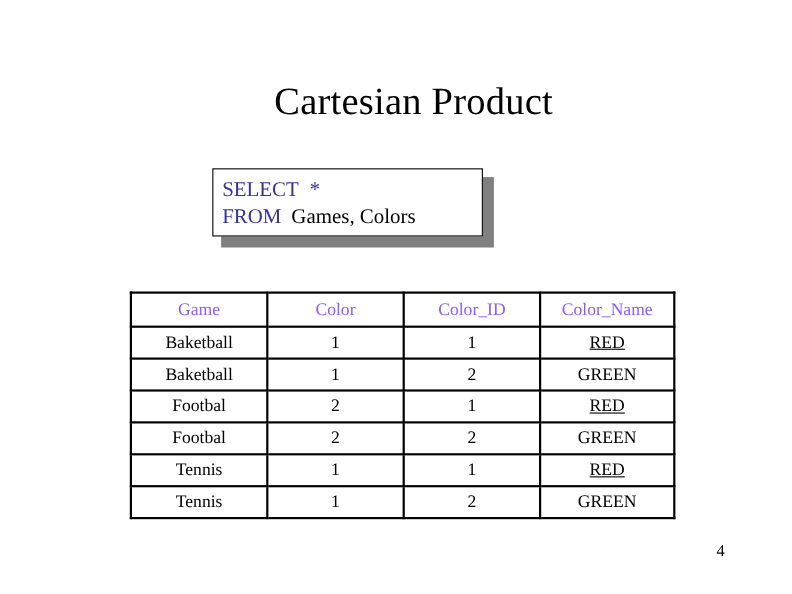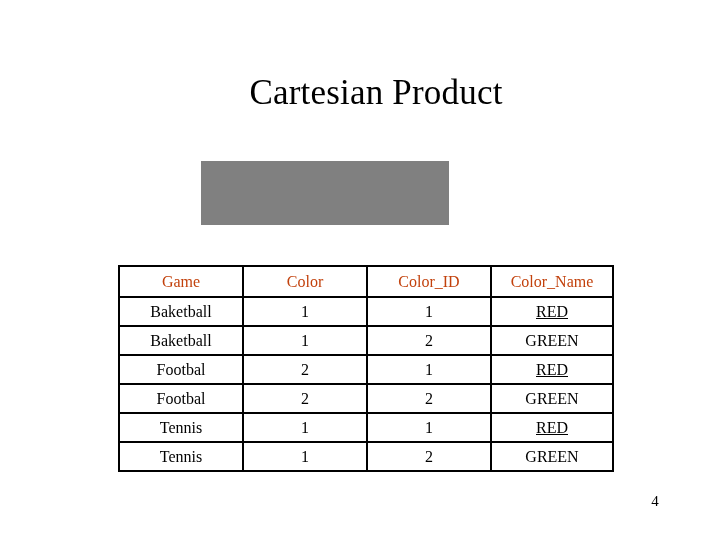--- a/index.html
+++ b/index.html
@@ -107,21 +107,21 @@
     padding: 0 2px;
     text-align: center;
     vertical-align: middle;
     font-family: "Liberation Serif", "DejaVu Serif", serif;
     font-size: 16px;
     font-weight: normal;
     line-height: 18px;
     white-space: nowrap;
   }
   #result-table thead th {
-    color: #c2410c;
+    color: #8b5cf6;
     height: 29px;
   }
   #result-table tbody td {
     color: #000000;
     margin-top: 44px;
   }
   td.val-red   { color: #CC3333; text-decoration: underline; }
   td.val-green { color: #2E9B5E; }
 
   
@@ -139,20 +139,28 @@
 </style>
 </head>
 <body>
 
 <div id="slide">
 
   <div id="slide-title">Cartesian Product</div>
 
   <div id="sql-box-wrap">
     <div id="sql-box-shadow"></div>
+    <div id="sql-box">
+      <div class="sql-line">
+        <span class="sql-kw">SELECT</span><span class="sql-star">*</span>
+      </div>
+      <div class="sql-line">
+        <span class="sql-kw">FROM</span><span class="sql-tables">Games, Colors</span>
+      </div>
+    </div>
   </div>
 
   <table id="result-table">
     <colgroup>
       <col class="c-game">
       <col class="c-color">
       <col class="c-colorid">
       <col class="c-colorname">
     </colgroup>
     <thead>

